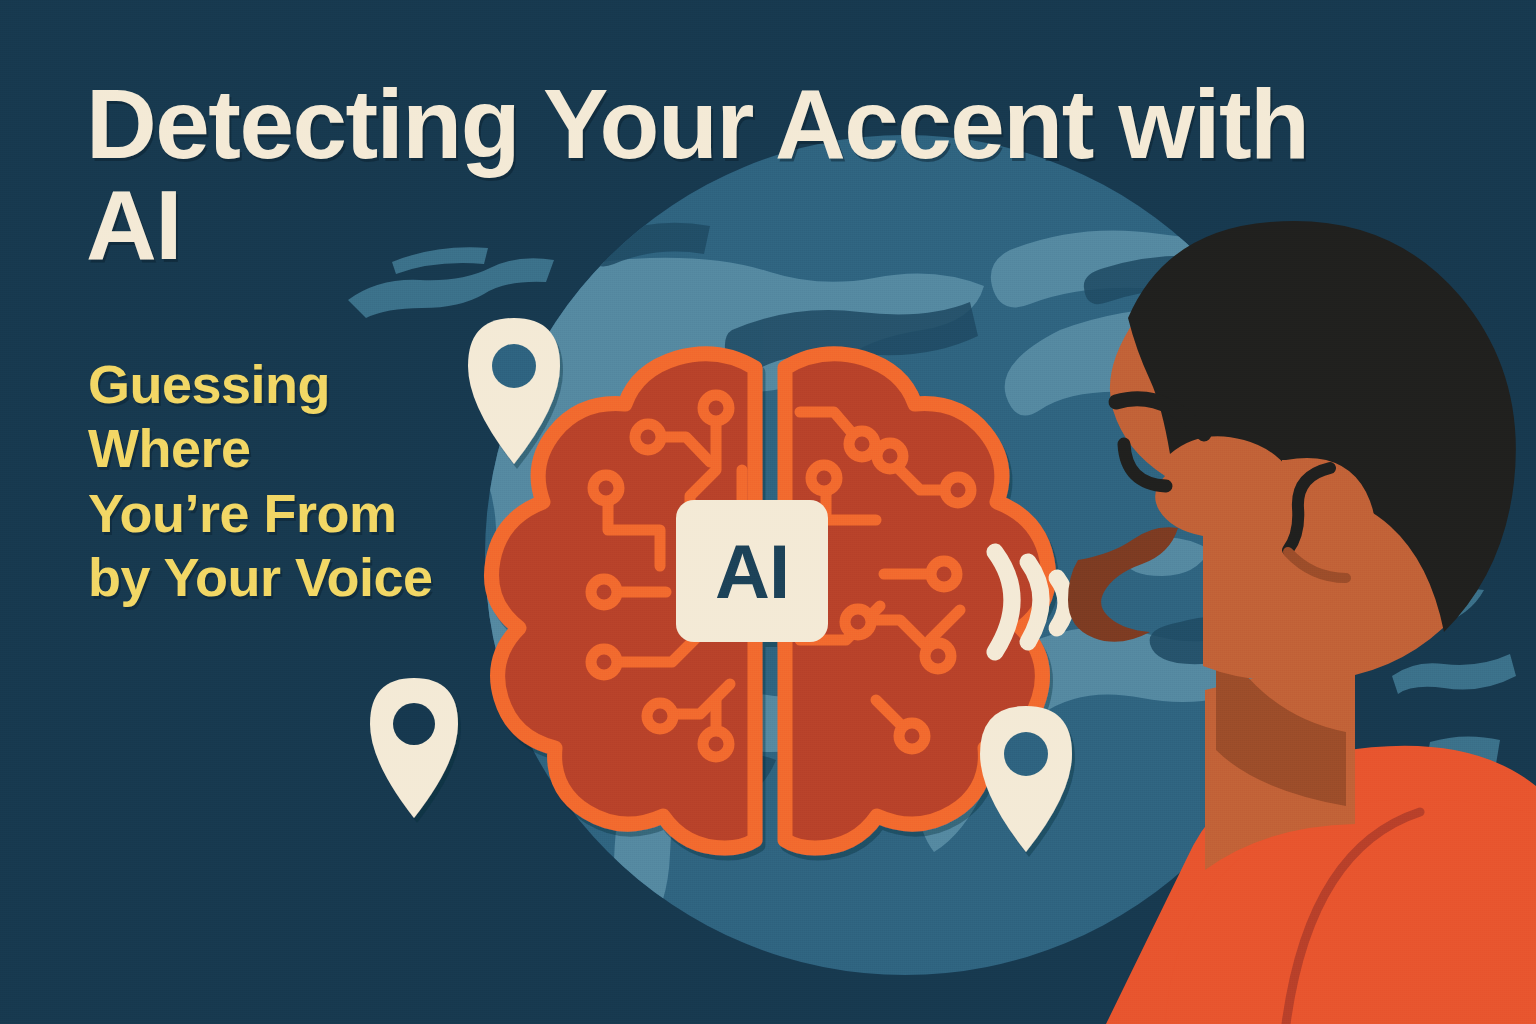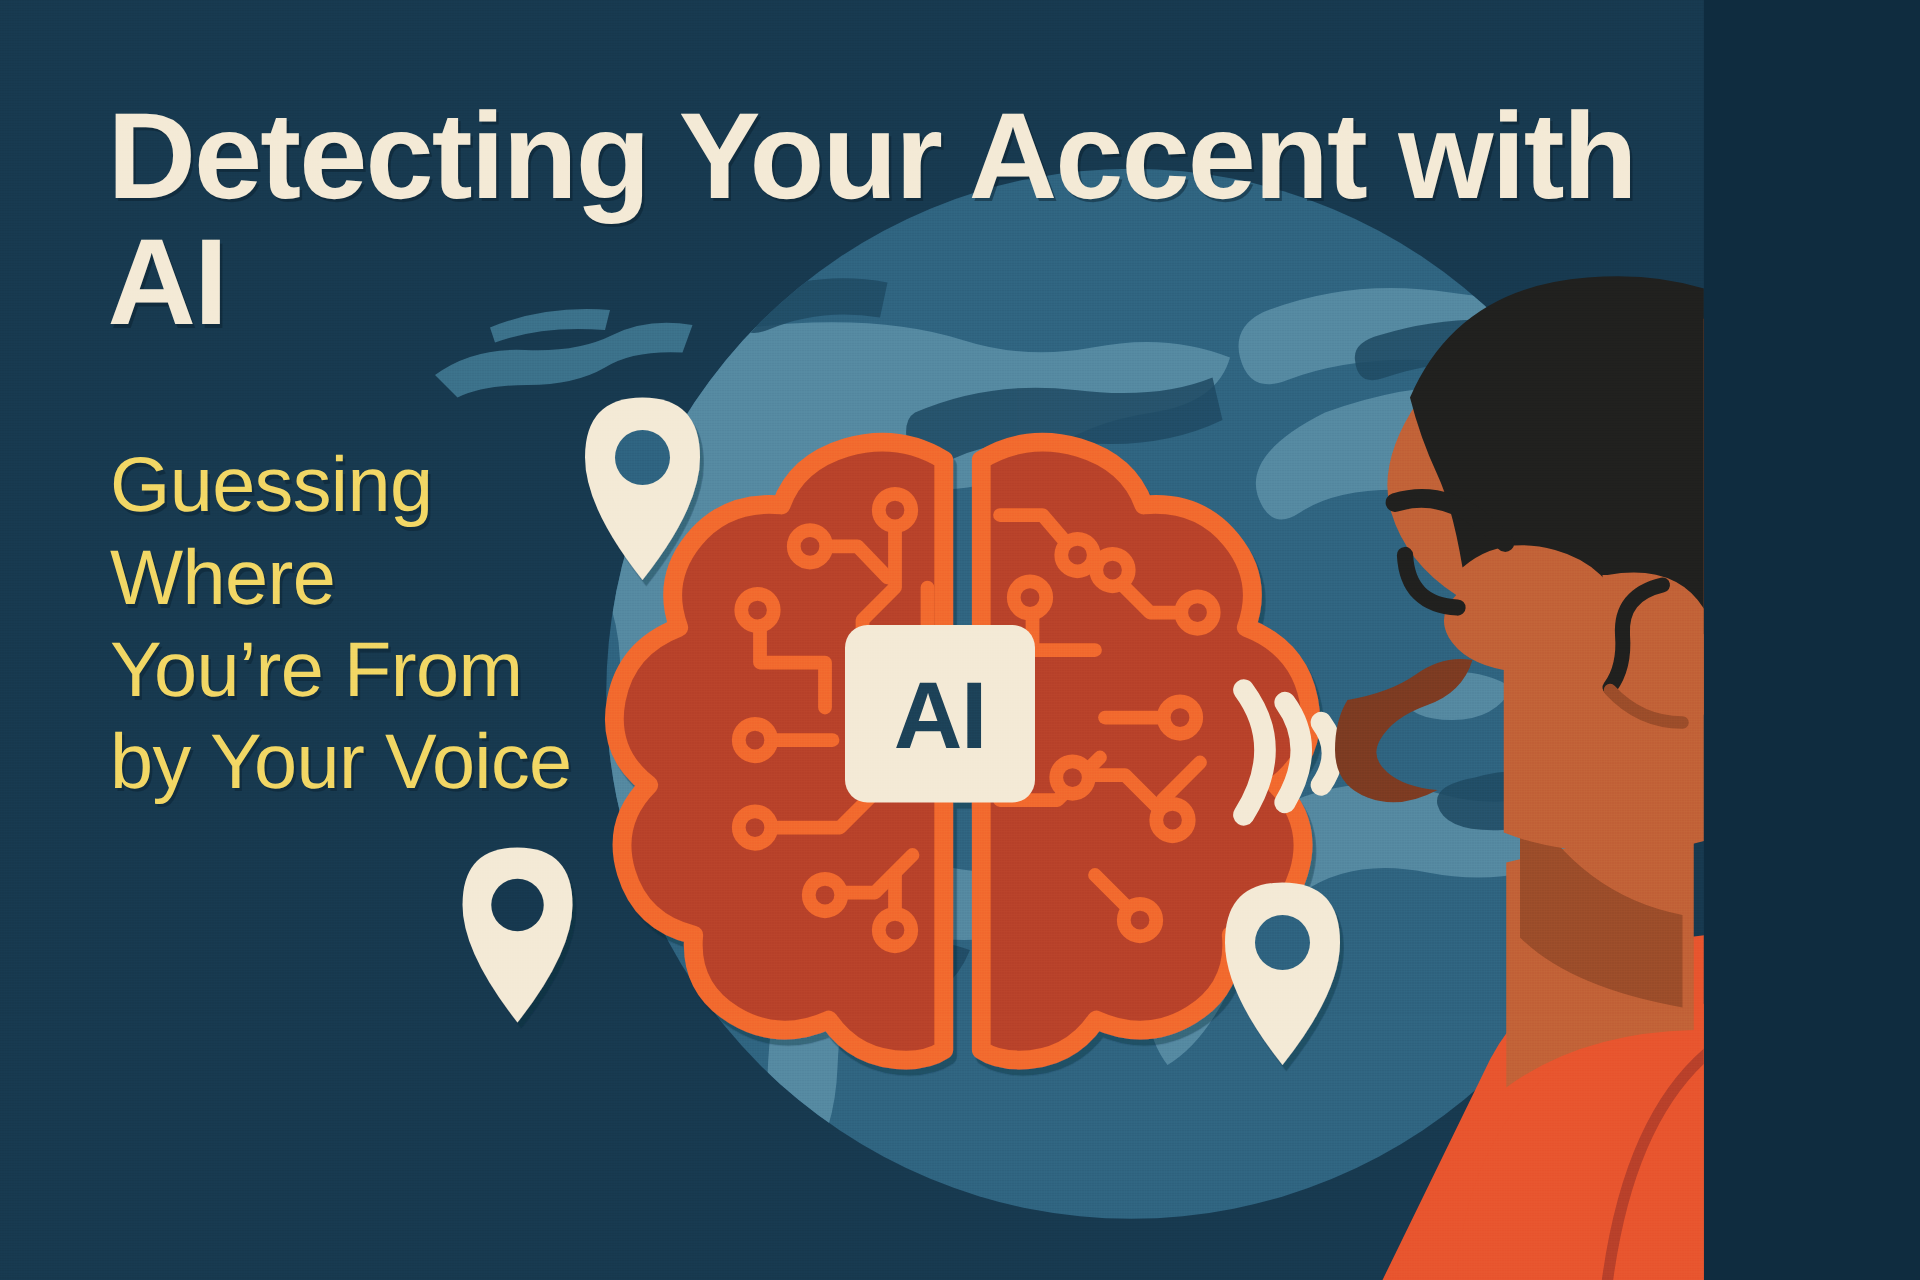--- a/index.html
+++ b/index.html
@@ -1,19 +1,19 @@
 <!DOCTYPE html>
 <html><head>
 <meta charset="utf-8">
 <style>
   html,body{margin:0;padding:0;background:#0f2c3f;}
   *{box-sizing:border-box;}
   #stage{
     position:relative;
-    width:1363px;height:1024px;
+    width:1536px;height:1024px;
     overflow:hidden;
     background:#17394f;
     font-family:"Liberation Sans", sans-serif;
   }
   #art{position:absolute;inset:0;width:1536px;height:1024px;display:block;}
 
   
   #textlayer{position:absolute;inset:0;pointer-events:none;}
   .headline{
     position:absolute;
@@ -25,23 +25,23 @@
     letter-spacing:-1.5px;
     color:#f4ead6;
     text-shadow:2px 3px 0 rgba(8,28,42,.45);
     margin:0;
     white-space:pre-line;
   }
   .subhead{
     position:absolute;
     left:88px; top:352px;
     width:430px;
-    font-size:62px;
+    font-size:54px;
     line-height:1.19;
-    font-weight:400;
+    font-weight:700;
     letter-spacing:-0.5px;
     color:#f2d765;
     text-shadow:2px 3px 0 rgba(8,28,42,.40);
     margin:0;
     white-space:pre-line;
   }
   .aibadge-text{
     font-size:76px;
     font-weight:700;
     fill:#1d4259;

